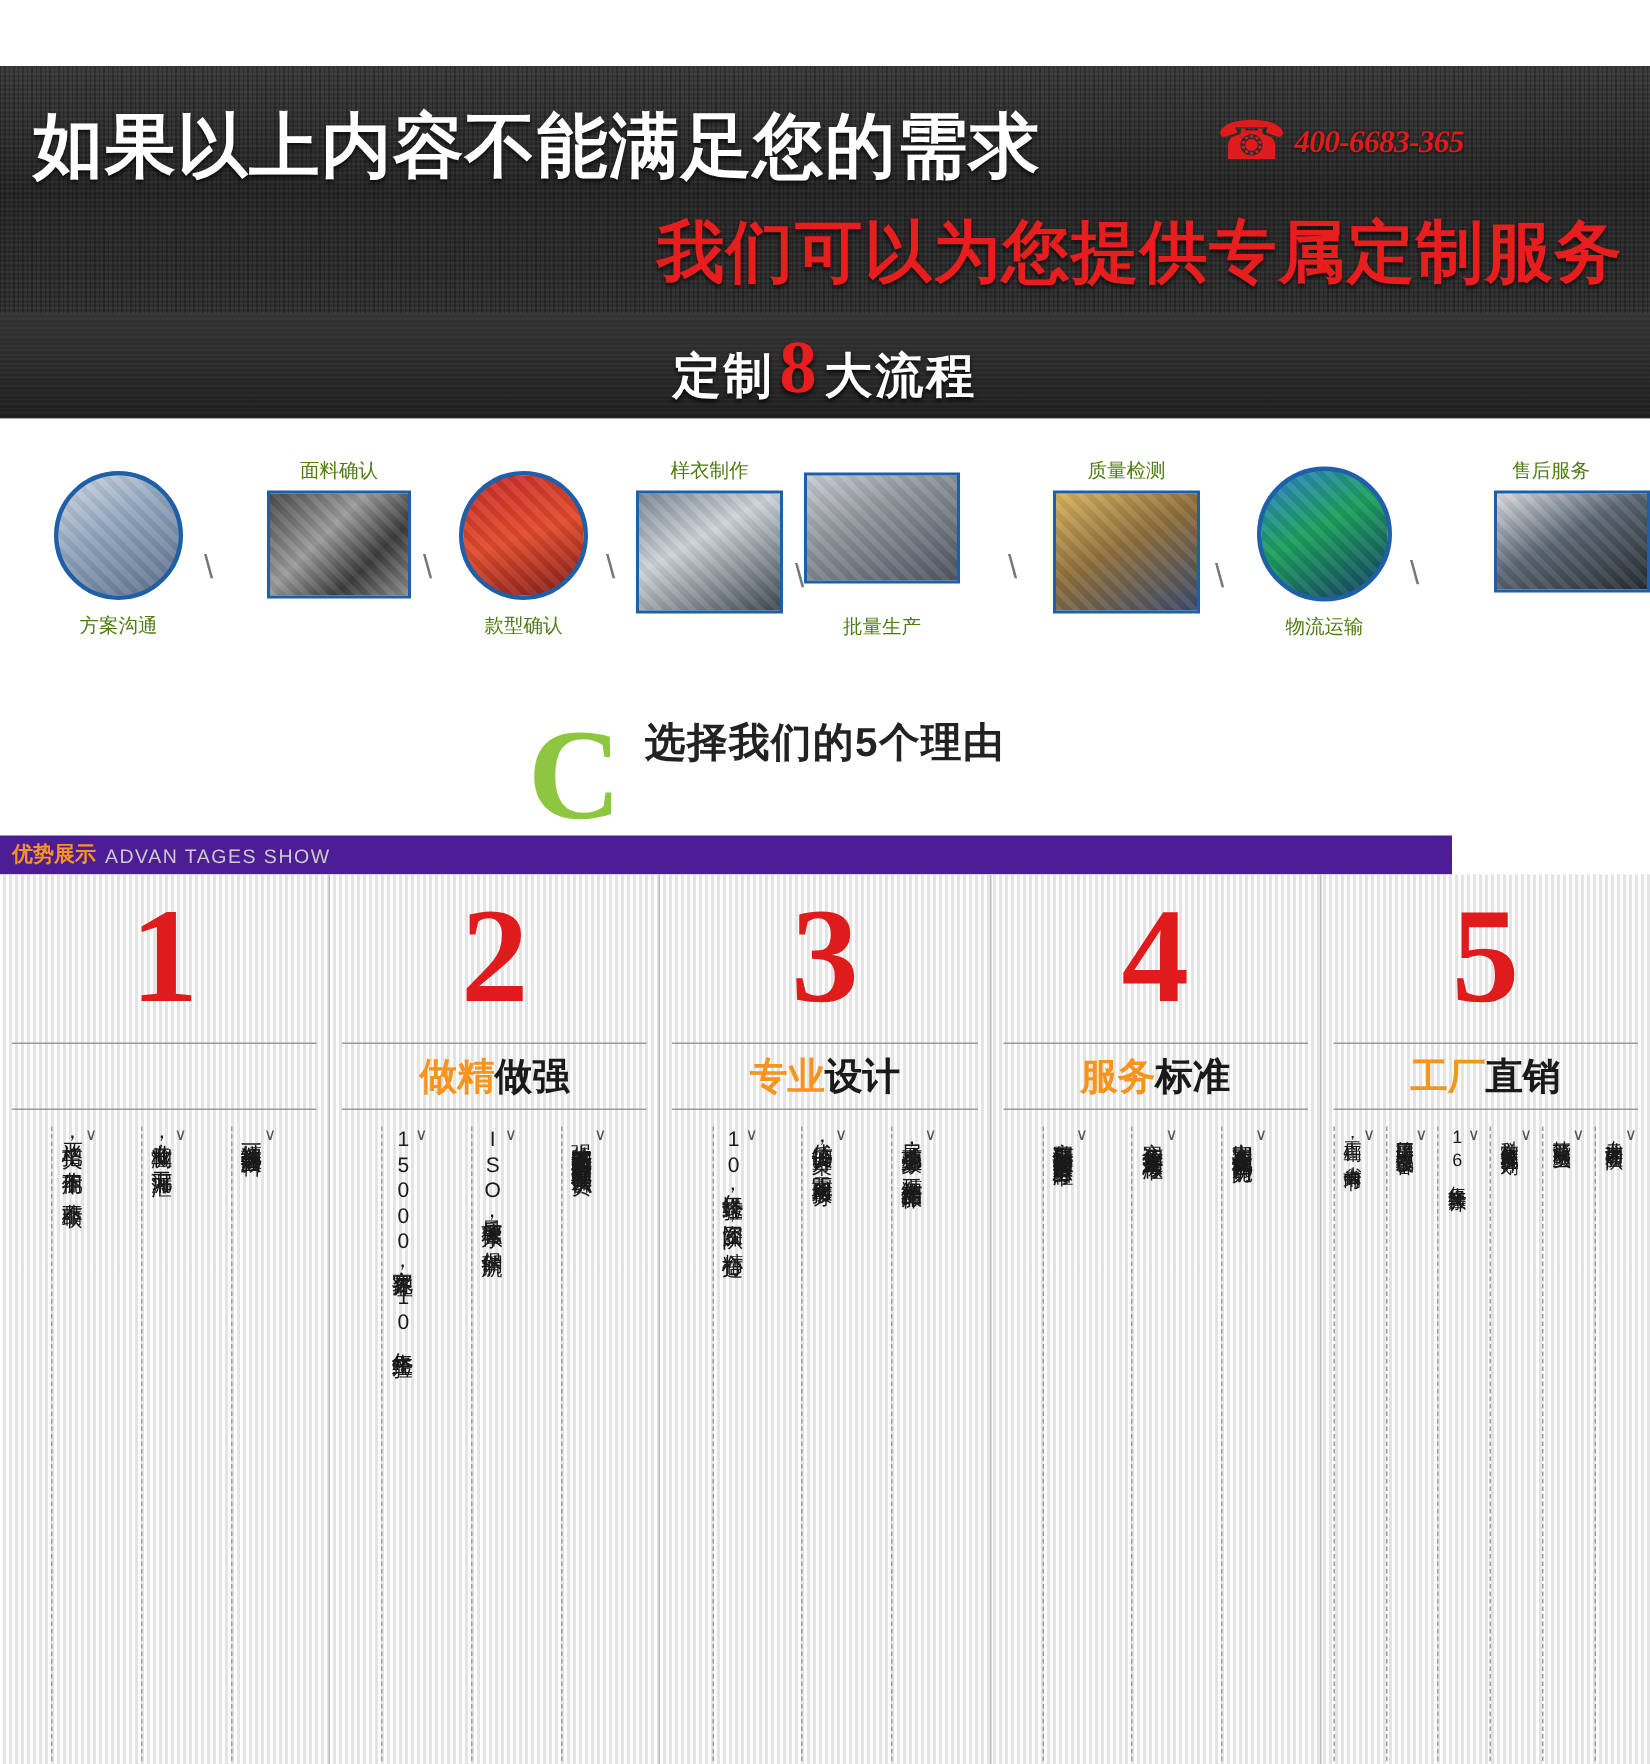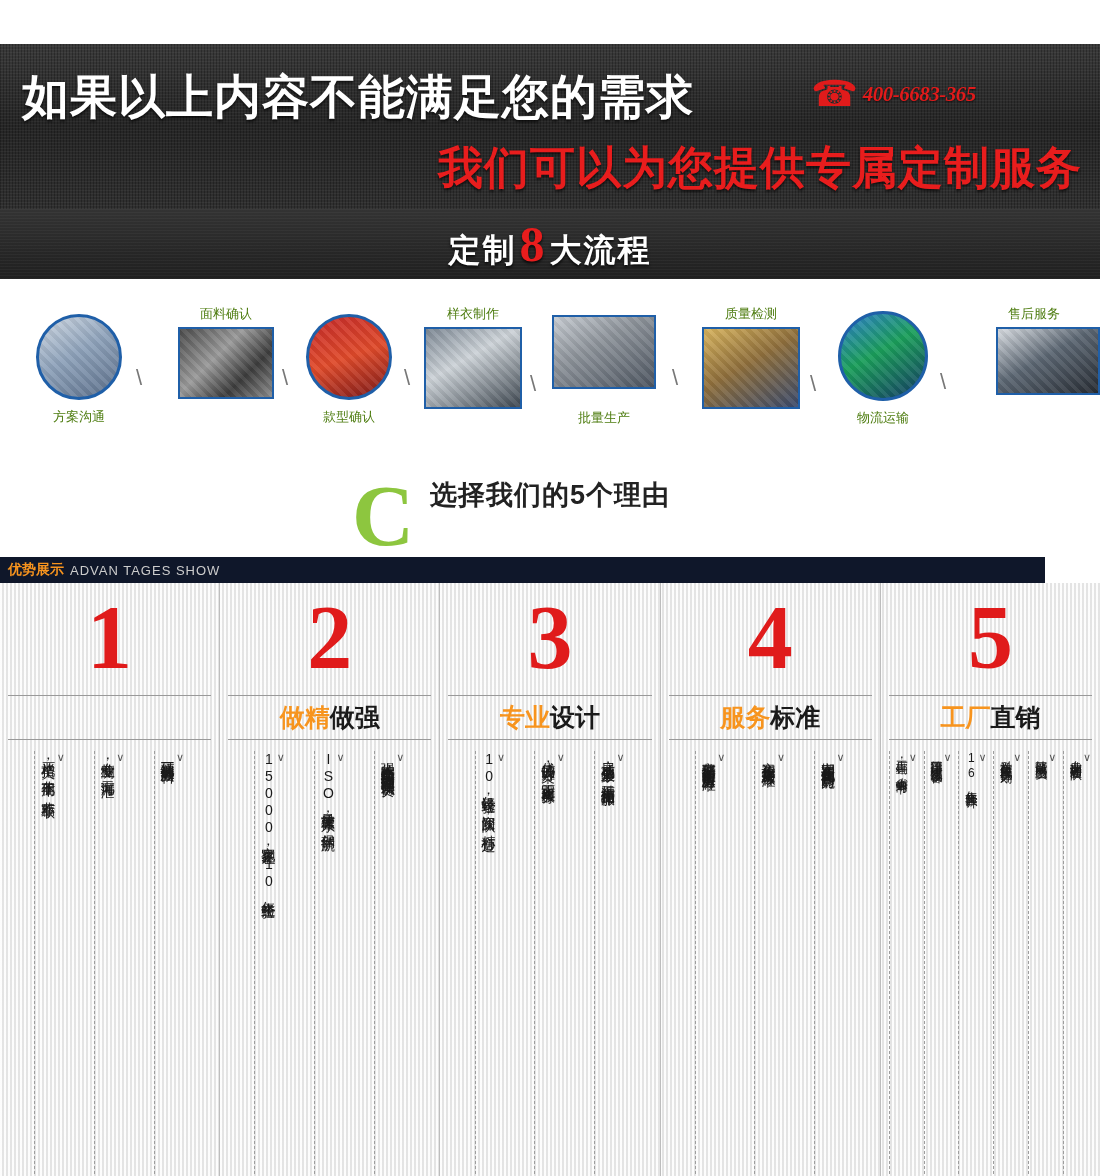--- a/index.html
+++ b/index.html
@@ -168,22 +168,22 @@
     font-family: "Liberation Serif", serif;
     font-size: 37px;
     font-weight: bold;
     color: #f08519;
     letter-spacing: 4px;
   }
 
   
   .advbar {
     position: relative;
-    width: 1045px; height: 26px;
-    background: #0f172a;
+    width: 968px; height: 26px;
+    background: #4c1d95;
     display: flex;
     align-items: center;
     padding-left: 8px;
     gap: 6px;
   }
   .advbar .cn { color: #f7941e; font-size: 14px; font-weight: bold; }
   .advbar .en { color: #cccccc; font-size: 13px; letter-spacing: 1px; }
 
   
   .reasons {
@@ -305,21 +305,21 @@
   <div class="arrow" style="left:404px; top:86px;">\</div>
 
   <div class="flow-item" style="left:424px; top:48px;">
     <div class="flow-cap" style="top:-22px;">样衣制作</div>
     <div class="rect ph-d" style="width:98px;height:82px;">
         <div class="ph-overlay"></div>
       </div>
   </div>
   <div class="arrow" style="left:530px; top:92px;">\</div>
 
-  <div class="flow-item" style="left:552px; top:36px;text-decoration:underline;">
+  <div class="flow-item" style="left:536px; top:36px;text-decoration:underline;">
     <div class="rect ph-e" style="width:104px;height:74px;">
         <div class="ph-overlay"></div>
       </div>
     <div class="flow-cap" style="top:94px;">批量生产</div>
   </div>
   <div class="arrow" style="left:672px; top:86px;">\</div>
 
   <div class="flow-item" style="left:702px; top:48px;">
     <div class="flow-cap" style="top:-22px;">质量检测</div>
     <div class="rect ph-f" style="width:98px;height:82px;">

